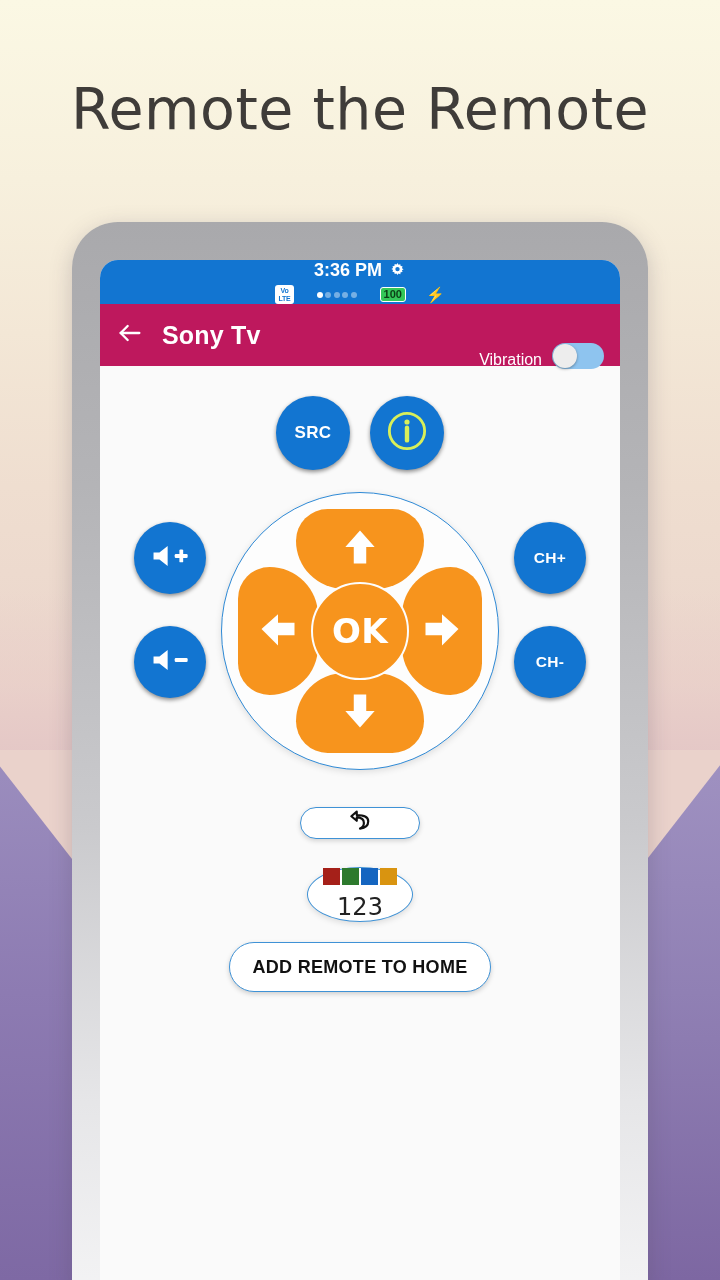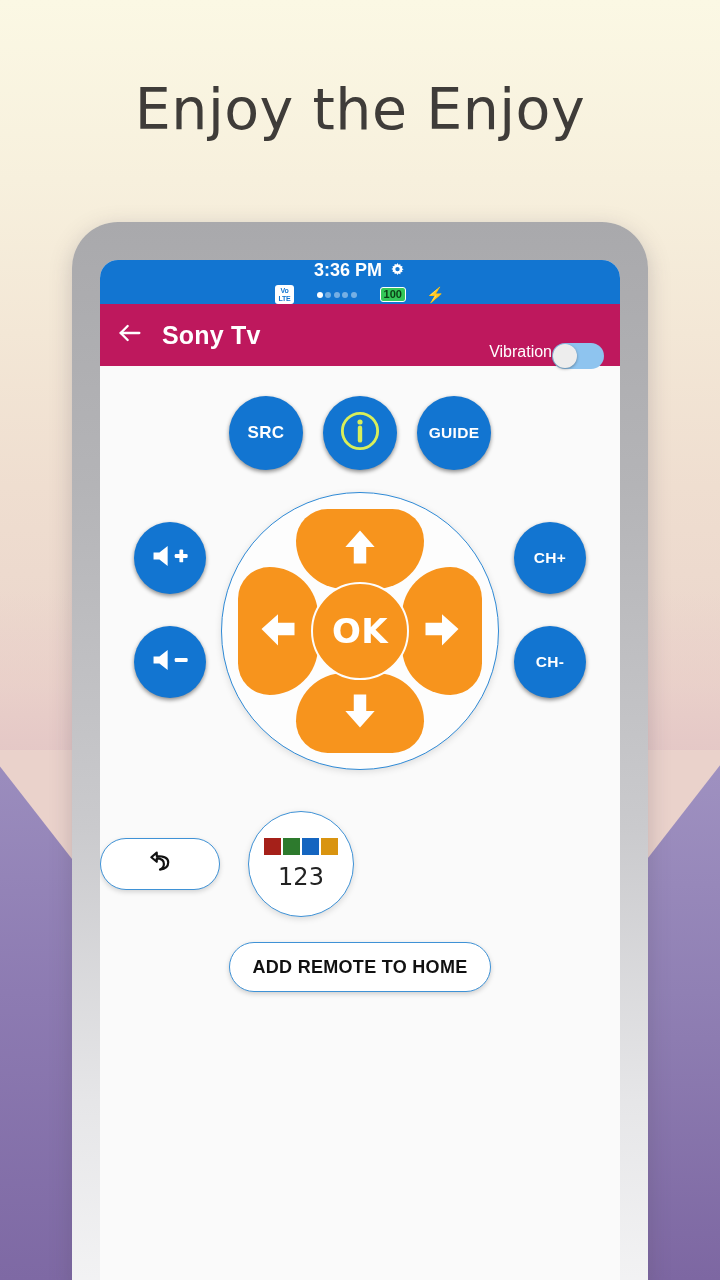--- a/index.html
+++ b/index.html
@@ -62,21 +62,21 @@
     padding:1px 3px;border:1.5px solid #fff;line-height:11px;
   }
   .bolt{font-size:15px;color:#fff;line-height:15px;}
   
   #appbar{
     height:62px;background:#be185d;color:#fff;display:flex;align-items:center;
     padding:0 16px;gap:18px;
   }
   #back-arrow{width:28px;height:28px;flex:0 0 auto;cursor:pointer;}
   #app-title{font-size:25px;font-weight:bold;letter-spacing:.2px;flex:1;}
-  .vib-wrap{display:flex;align-items:flex-start;margin-top:42px;}
+  .vib-wrap{display:flex;align-items:flex-end;gap:10px;margin-top:42px;}
   #vib-label{font-size:16px;}
   .switch{
     width:52px;height:26px;border-radius:14px;background:#8ec4ef;position:relative;
     cursor:pointer;flex:0 0 auto;
   }
   .switch .knob{
     position:absolute;left:1px;top:1px;width:24px;height:24px;border-radius:50%;
     background:#ededed;box-shadow:0 1px 3px rgba(0,0,0,.35);
   }
   
@@ -118,21 +118,21 @@
   .side{position:absolute;}
   #vol-up{left:34px;top:30px;}
   #vol-down{left:34px;top:134px;}
   #ch-up{right:34px;top:30px;}
   #ch-down{right:34px;top:134px;}
   .c-md{width:72px;height:72px;}
   .spk{width:40px;height:30px;}
   
   #bottom-row{
     position:relative;margin-top:16px;height:112px;
-    display:flex;align-items:center;gap:28px;
+    display:flex;align-items:center;justify-content:center;gap:28px;flex-direction:column;
   }
   .pill{
     width:118px;height:50px;border-radius:26px;background:#fff;border:1.4px solid #3f92d6;
     display:flex;align-items:center;justify-content:center;cursor:pointer;
     box-shadow:0 2px 5px rgba(0,0,0,.16);
   }
   .pill-txt{font-size:17px;font-weight:bold;color:#1b1b1b;letter-spacing:.4px;}
   #num-btn{
     width:104px;height:104px;border-radius:50%;background:#fff;border:1.4px solid #3f92d6;
     display:flex;flex-direction:column;align-items:center;justify-content:center;gap:8px;
@@ -151,21 +151,21 @@
 </style>
 </head>
 <body>
 
 <div id="bg">
   <div class="mtn mtn-left"></div>
   <div class="mtn mtn-right"></div>
   <div class="haze"></div>
 </div>
 
-<div id="title">Enjoy the Enjoy</div>
+<div id="title">Remote the Remote</div>
 
 <div id="phone">
   <div id="screen">
 
     <div id="statusbar">
       <div class="sb-left">
         <span>3:36 PM</span>
         <span>
           <svg class="gear" viewBox="0 0 24 24" fill="#ffffff">
             <path d="M12 1.5l1.4 2.3 2.6-.8.4 2.7 2.7.4-.8 2.6 2.3 1.4-2.3 1.4.8 2.6-2.7.4-.4 2.7-2.6-.8L12 18.5l-1.4-2.3-2.6.8-.4-2.7-2.7-.4.8-2.6L3.4 10l2.3-1.4-.8-2.6 2.7-.4.4-2.7 2.6.8z"></path>
@@ -215,23 +215,20 @@
         </div>
         <div class="circ c-lg blue">
           <span>
             <svg width="46" height="46" viewBox="0 0 24 24" fill="none">
               <circle cx="12" cy="12" r="9.2" stroke="#d8ef5a" stroke-width="1.5"></circle>
               <circle cx="12" cy="7.3" r="1.35" fill="#d8ef5a"></circle>
               <path d="M12 10.3v6.6" stroke="#d8ef5a" stroke-width="2.3" stroke-linecap="round"></path>
             </svg>
           </span>
         </div>
-        <div class="circ c-lg blue">
-          <span class="lbl-sm">GUIDE</span>
-        </div>
       </div>
 
       <div id="dpad-area">
 
         <div class="circ c-md blue side" id="vol-up">
           <span>
             <svg class="spk" viewBox="0 0 34 24" fill="#ffffff">
               <path d="M3 9h5l7-5.6v17.2L8 15H3z"></path>
               <rect x="21" y="10.4" width="11" height="3.2" rx="1"></rect>
               <rect x="25" y="6.4" width="3.2" height="11" rx="1"></rect>

